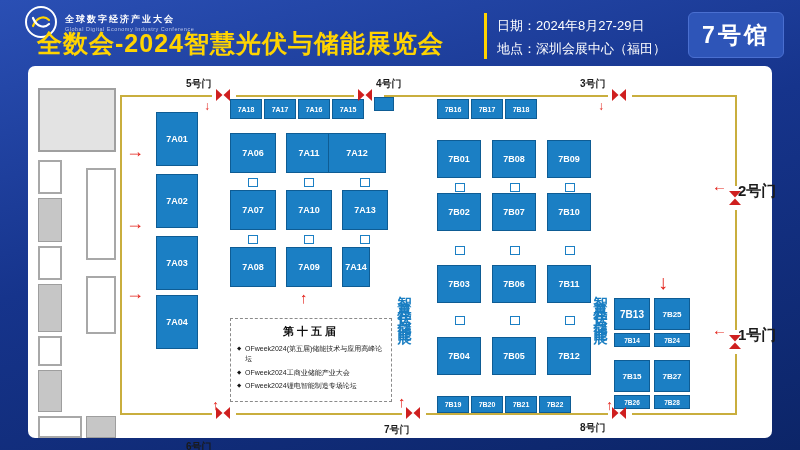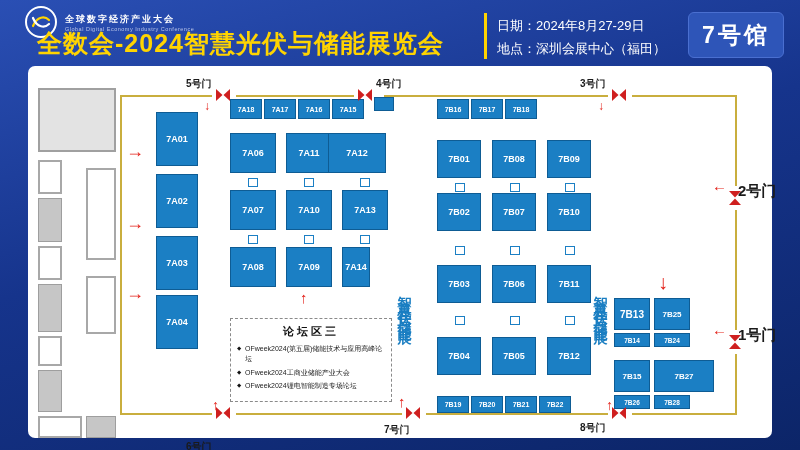--- a/index.html
+++ b/index.html
@@ -148,27 +148,27 @@
     <div class="booth sm" style="left:409px;top:330px;width:32px;height:17px">7B19</div>
     <div class="booth sm" style="left:443px;top:330px;width:32px;height:17px">7B20</div>
     <div class="booth sm" style="left:477px;top:330px;width:32px;height:17px">7B21</div>
     <div class="booth sm" style="left:511px;top:330px;width:32px;height:17px">7B22</div>
 
     <div class="booth" style="left:586px;top:232px;width:36px;height:32px;font-size:10px">7B13</div>
     <div class="booth" style="left:626px;top:232px;width:36px;height:32px;font-size:8px">7B25</div>
     <div class="booth xs" style="left:586px;top:267px;width:36px;height:14px">7B14</div>
     <div class="booth xs" style="left:626px;top:267px;width:36px;height:14px">7B24</div>
     <div class="booth" style="left:586px;top:294px;width:36px;height:32px;font-size:8px">7B15</div>
-    <div class="booth" style="left:626px;top:294px;width:60px;height:32px;font-size:8px">7B27</div>
+    <div class="booth" style="left:626px;top:294px;width:36px;height:32px;font-size:8px">7B27</div>
     <div class="booth xs" style="left:586px;top:329px;width:36px;height:14px">7B26</div>
     <div class="booth xs" style="left:626px;top:329px;width:36px;height:14px">7B28</div>
 
 
     <div class="forum" style="left:202px;top:252px;width:162px;height:84px">
-      <h3>论坛区三</h3>
+      <h3>第十五届</h3>
       <ul>
         <li>OFweek2024(第五届)储能技术与应用高峰论坛</li>
         <li>OFweek2024工商业储能产业大会</li>
         <li>OFweek2024锂电智能制造专场论坛</li>
       </ul>
     </div>
 
     <div class="door-label" style="left:158px;top:11px">5号门</div>
     <div class="door-label" style="left:348px;top:11px">4号门</div>
     <div class="door-label" style="left:552px;top:11px">3号门</div>

